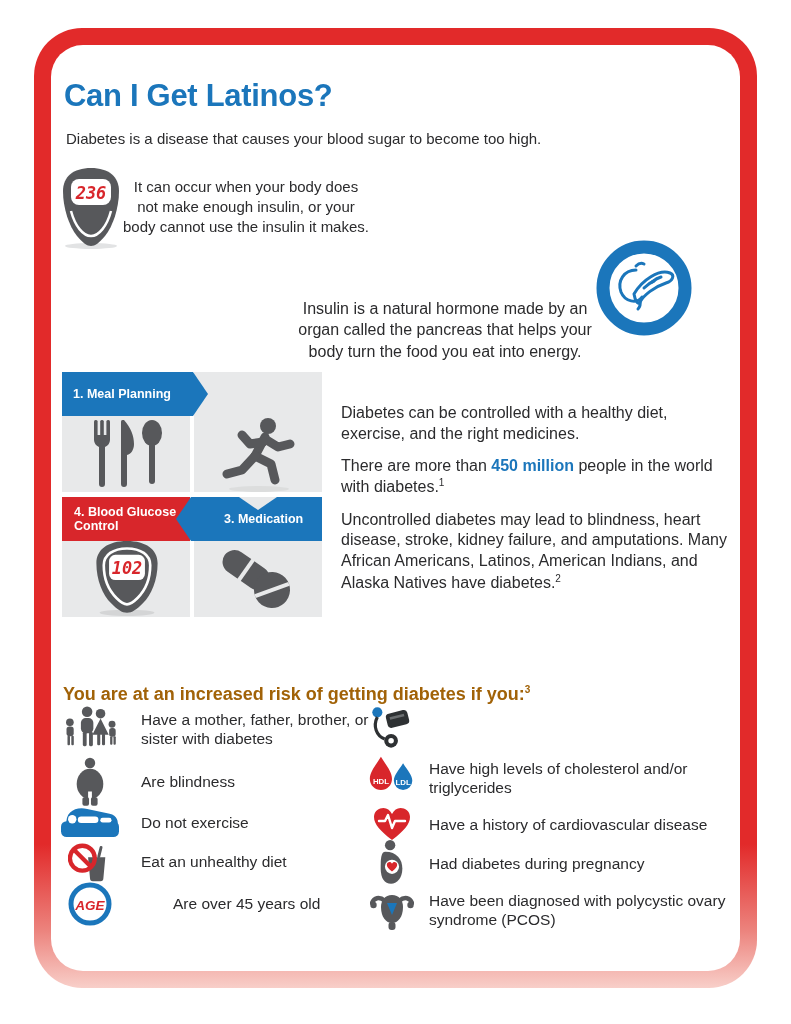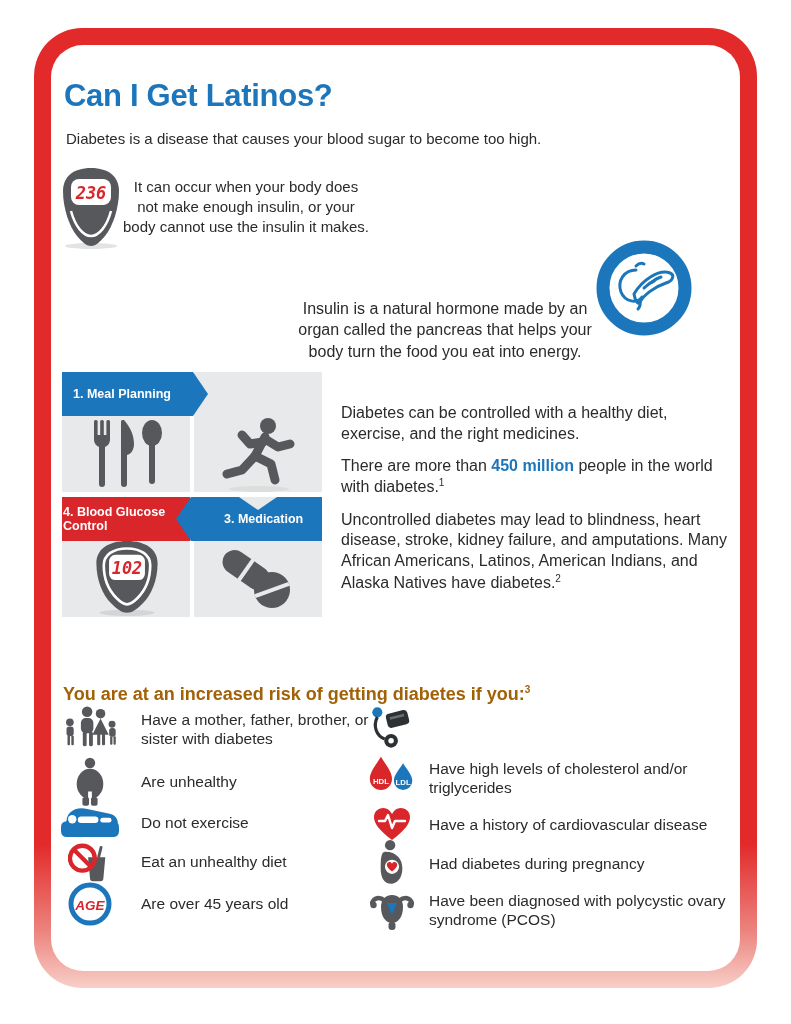--- a/index.html
+++ b/index.html
@@ -22,21 +22,21 @@
 
   
   .quad{left:62px;top:372px;width:260px;height:245px;}
   .cell{position:absolute;width:128px;height:120px;background:#e8e9ea;}
   .c1{left:0;top:0;} .c2{left:132px;top:0;} .c4{left:0;top:125px;} .c3{left:132px;top:125px;}
   .banner{position:absolute;height:44px;color:#fff;font-weight:bold;font-size:12.5px;line-height:1.15;
     display:flex;align-items:center;box-sizing:border-box;}
   .b1{left:0;top:0;width:146px;background:#1b76bb;z-index:3;padding-left:11px;
       clip-path:polygon(0 0, calc(100% - 15px) 0, 100% 50%, calc(100% - 15px) 100%, 0 100%);}
   .b2{left:132px;top:0;width:128px;background:#d8262b;z-index:2;padding-left:30px;}
-  .b4{left:0;top:125px;width:128px;background:#d8262b;z-index:2;padding-left:1px;}
+  .b4{left:0;top:125px;width:128px;background:#d8262b;z-index:2;padding-left:12px;}
   .b3{left:114px;top:125px;width:146px;background:#1b76bb;z-index:3;padding-left:48px;
       clip-path:polygon(0 50%, 15px 0, 100% 0, 100% 100%, 15px 100%);}
   .down-arrow{position:absolute;left:177px;top:125px;width:0;height:0;z-index:4;
       border-left:19px solid transparent;border-right:19px solid transparent;border-top:13px solid #e8e9ea;}
   .cell-icon{position:absolute;z-index:1;}
 
   
   .facts{left:341px;top:403px;width:392px;font-size:16px;line-height:1.3;}
   .facts p{margin:0 0 11px 0;}
   .hl{color:#1b76bb;font-weight:bold;}
@@ -180,21 +180,21 @@
 <div class="risk-row rl" style="left:60px;top:756px;height:52px;">
   <span class="icon-box">
     <svg width="38" height="52" viewBox="0 0 40 52" fill="#57585b">
       <circle cx="20" cy="6" r="5.5"></circle>
       <ellipse cx="20" cy="28" rx="14" ry="16"></ellipse>
       <rect x="18" y="36" width="4" height="10" fill="#fff"></rect>
       <rect x="12" y="42" width="7" height="9" rx="2"></rect>
         <rect x="21" y="42" width="7" height="9" rx="2"></rect>
     </svg>
   </span>
-  <span class="risk-label">Are unhealthy</span>
+  <span class="risk-label">Are blindness</span>
 </div>
 
 <div class="risk-row rl" style="left:60px;top:802px;height:42px;">
   <span class="icon-box">
     <svg width="58" height="38" viewBox="0 0 62 40" fill="#1b76bb">
       <path d="M6 22 C4 8 16 2 28 5 L52 10 C60 12 62 18 60 24 Z"></path>
       <rect x="0" y="18" width="62" height="17" rx="6"></rect>
       <circle cx="12" cy="16" r="4.5" fill="#fff"></circle>
       <rect x="18" y="13" width="22" height="7" rx="3.5" fill="#fff"></rect>
       <rect x="42" y="14.5" width="12" height="5" rx="2.5" fill="#fff"></rect>
@@ -210,21 +210,21 @@
         <rect x="32" y="6" width="3" height="13" rx="1.5" transform="rotate(14 33 12)"></rect>
         <path d="M21 18 h18 l-2 22 a3 3 0 0 1 -3 3 h-8 a3 3 0 0 1 -3 -3 z"></path>
       </g>
       <circle cx="15" cy="19" r="13" fill="none" stroke="#d8262b" stroke-width="4.5"></circle>
       <line x1="6" y1="10" x2="24" y2="28" stroke="#d8262b" stroke-width="4.5"></line>
     </svg>
   </span>
   <span class="risk-label">Eat an unhealthy diet</span>
 </div>
 
-<div class="risk-row rl" style="left:60px;top:880px;height:48px;">
+<div class="risk-row rl" style="left:60px;top:880px;height:48px;gap:32px;">
   <span class="icon-box">
     <svg width="46" height="46" viewBox="0 0 46 46">
       <circle cx="23" cy="23" r="19" fill="#fff" stroke="#1b76bb" stroke-width="5"></circle>
       <text x="23" y="28.5" text-anchor="middle" font-size="13.5" font-weight="bold" font-style="italic" fill="#d8262b">AGE</text>
     </svg>
   </span>
   <span class="risk-label">Are over 45 years old</span>
 </div>
 
 <div class="risk-row rr" style="left:368px;top:704px;height:46px;">

